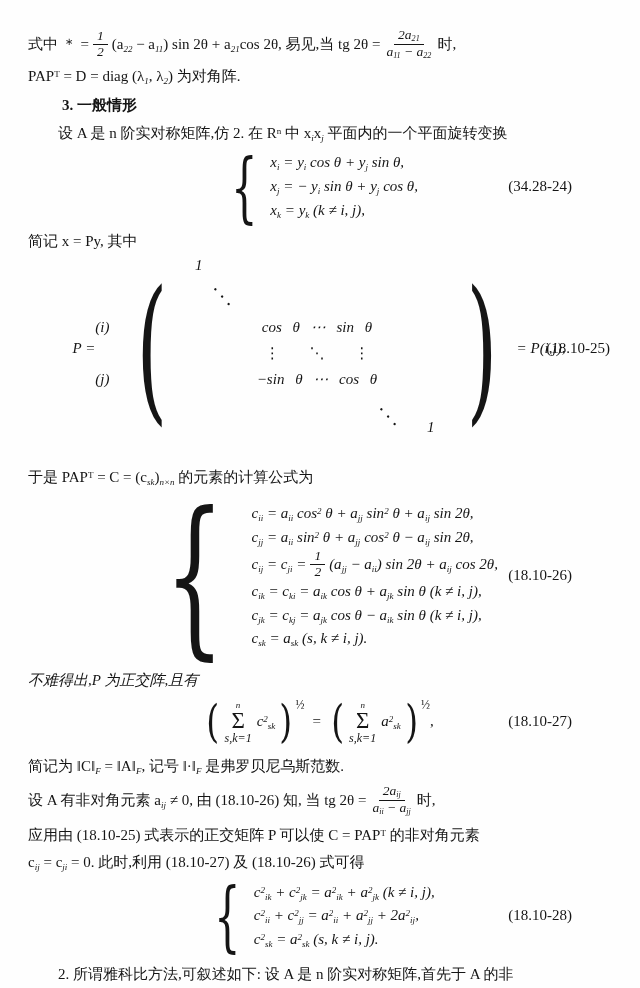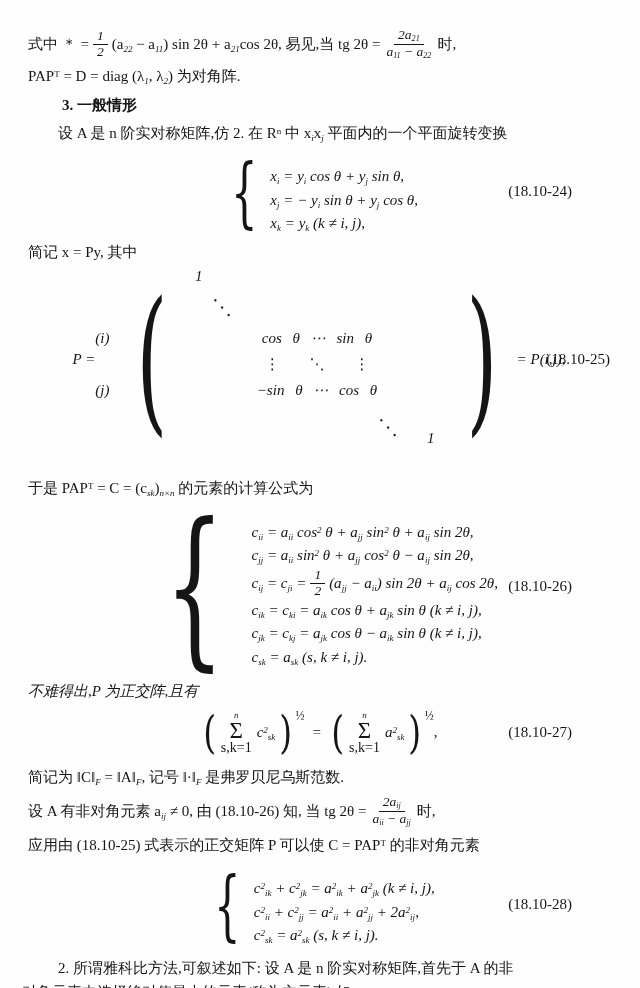--- a/index.html
+++ b/index.html
@@ -16,42 +16,42 @@
   .sp { font-size:0.6em; vertical-align:0.5em; }
   .rowflex { display:flex; align-items:center; }
   .frac { display:inline-flex; flex-direction:column; align-items:center; margin:0 4px; line-height:1.1; }
   .frac .fnum { border-bottom:1.3px solid #151515; padding:0 4px; font-size:13.5px; font-style:italic; }
   .frac .fden { padding:0 2px; font-size:13.5px; font-style:italic; }
   .sysblock { position:relative; display:flex; align-items:center; justify-content:center; }
   .brace { display:inline-block; font-family:"DejaVu Serif",serif; font-weight:400;
            transform:scaleX(0.55); transform-origin:center; line-height:1; }
   .b3 { font-size:76px; }
   .b6 { font-size:172px; }
-  .sys { display:flex; flex-direction:column; margin-left:2px;margin-top:16px; }
+  .sys { display:flex; flex-direction:column; margin-left:2px; }
   .eqrow { font-style:italic; line-height:1.55; white-space:nowrap; }
   .eqlabel { position:absolute; top:50%; transform:translateY(-50%); font-style:normal; white-space:nowrap; }
   .lab-r68 { right:38px; }
   .lab-r2 { right:0px; }
   
   .mxblock { position:relative; display:flex; align-items:center; justify-content:center; height:188px; }
   .mxlabels { position:relative; width:26px; height:180px; font-style:italic; }
   .mxlabels span { position:absolute; left:0; }
   .bigparen { display:inline-block; font-family:"DejaVu Serif",serif; font-size:158px; line-height:1.05;
               transform:scaleX(0.5); transform-origin:center; }
   .mxbody { position:relative; width:268px; height:180px; font-style:italic; }
   .mxbody > span { position:absolute; white-space:nowrap; }
   .mx-c { left:0; width:100%; text-align:center;font-style:italic; }
   .ddots { font-weight:bold; letter-spacing:5px; transform:rotate(48deg); transform-origin:left center; font-style:normal; }
   .wsp { word-spacing:7px; }
   .wsp2 { word-spacing:26px; font-style:normal; }
   
   .sum { display:inline-flex; flex-direction:column; align-items:center; line-height:1; margin:0 3px; }
   .sum .st { font-size:9px; font-style:italic; }
   .sum .ss { font-size:23px; line-height:0.95; font-style:normal; }
-  .sum .sbm { font-size:14px; }
+  .sum .sbm { font-size:12px; font-style:italic; }
   .p27 { font-size:44px; line-height:1; font-family:"DejaVu Serif",serif; display:inline-block;
          transform:scaleX(0.75); font-style:normal; }
   .exp { font-size:12px; position:relative; top:-16px; margin-left:1px; font-style:normal; }
   .term { font-style:italic; margin:0 2px; }
   
   .l1 { margin-top:12px; }
   .l2 { margin-top:4px; }
   .h3 { margin-top:8px; margin-left:34px; font-weight:bold; }
   .p3 { margin-top:6px; text-indent:30px; }
   .blk24 { margin-top:4px; }
@@ -94,21 +94,21 @@
 
   <div class="p3">设 A 是 n 阶实对称矩阵,仿 2. 在 R<span class="sp">n</span> 中 x<span class="sb">i</span>x<span class="sb">j</span> 平面内的一个平面旋转变换</div>
 
   <div class="sysblock blk24">
     <span class="brace b3">{</span>
     <div class="sys">
       <div class="eqrow">x<span class="sb">i</span> = y<span class="sb">i</span> cos θ + y<span class="sb">j</span> sin θ,</div>
       <div class="eqrow">x<span class="sb">j</span> = − y<span class="sb">i</span> sin θ + y<span class="sb">j</span> cos θ,</div>
       <div class="eqrow">x<span class="sb">k</span> = y<span class="sb">k</span> (k ≠ i, j),</div>
     </div>
-    <span class="eqlabel lab-r68">(18.10-24)</span>
+    <span class="eqlabel lab-r68">(34.28-24)</span>
   </div>
 
   <div class="jianji">简记 x = Py, 其中</div>
 
   <div class="mxblock">
     <span class="math">P =</span>
     <div class="mxlabels">
       <span style="top:58px;">(i)</span>
       <span style="top:110px;">(j)</span>
     </div>
@@ -181,20 +181,21 @@
     <span class="txt">设 A 有非对角元素 a<span class="sb">ij</span> ≠ 0, 由 (18.10-26) 知, 当 tg 2θ = </span>
     <span class="frac">
       <span class="fnum">2a<span class="sb">ij</span></span>
       <span class="fden">a<span class="sb">ii</span> − a<span class="sb">jj</span></span>
     </span>
     <span class="txt">时,</span>
   </div>
 
   <div class="yingyong">应用由 (18.10-25) 式表示的正交矩阵 P 可以使 C = PAP<span class="sp">T</span> 的非对角元素</div>
 
+  <div class="cij0">c<span class="sb">ij</span> = c<span class="sb">ji</span> = 0. 此时,利用 (18.10-27) 及 (18.10-26) 式可得</div>
 
   <div class="sysblock blk28">
     <span class="brace b3">{</span>
     <div class="sys">
       <div class="eqrow">c<span class="sp">2</span><span class="sb">ik</span> + c<span class="sp">2</span><span class="sb">jk</span> = a<span class="sp">2</span><span class="sb">ik</span> + a<span class="sp">2</span><span class="sb">jk</span> (k ≠ i, j),</div>
       <div class="eqrow">c<span class="sp">2</span><span class="sb">ii</span> + c<span class="sp">2</span><span class="sb">jj</span> = a<span class="sp">2</span><span class="sb">ii</span> + a<span class="sp">2</span><span class="sb">jj</span> + 2a<span class="sp">2</span><span class="sb">ij</span>,</div>
       <div class="eqrow">c<span class="sp">2</span><span class="sb">sk</span> = a<span class="sp">2</span><span class="sb">sk</span> (s, k ≠ i, j).</div>
     </div>
     <span class="eqlabel lab-r68">(18.10-28)</span>
   </div>

